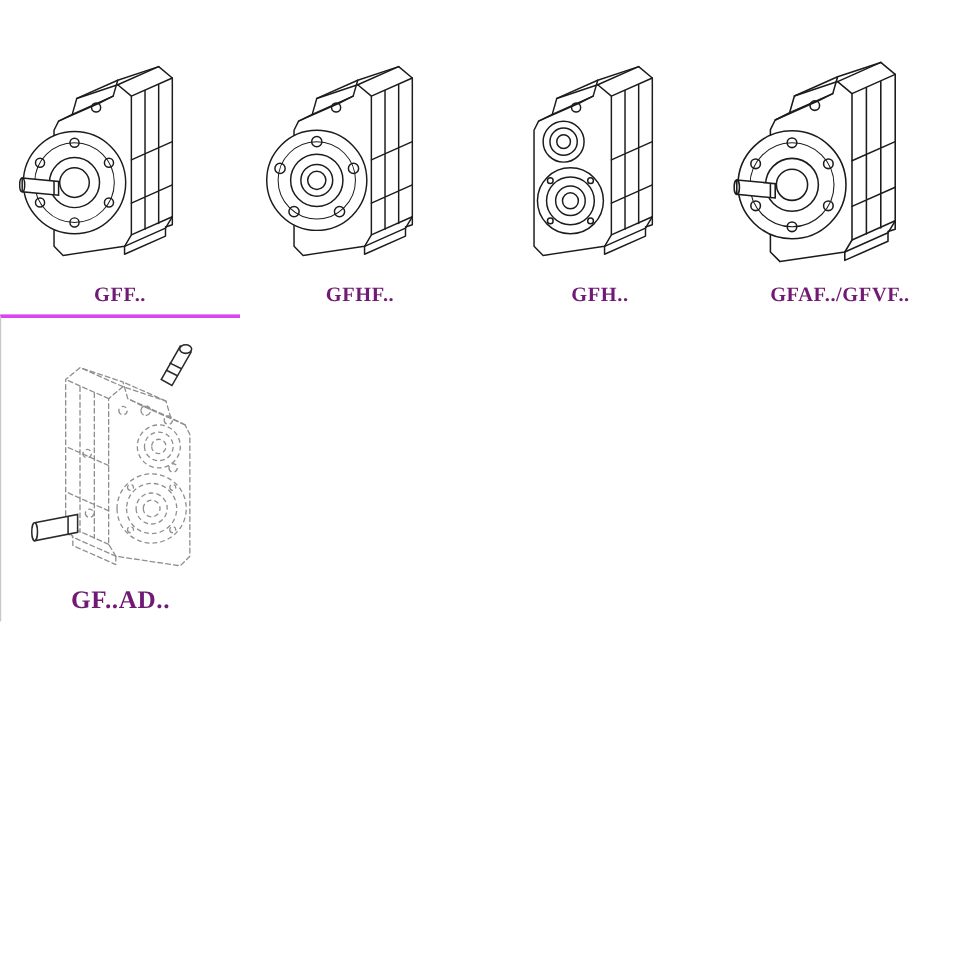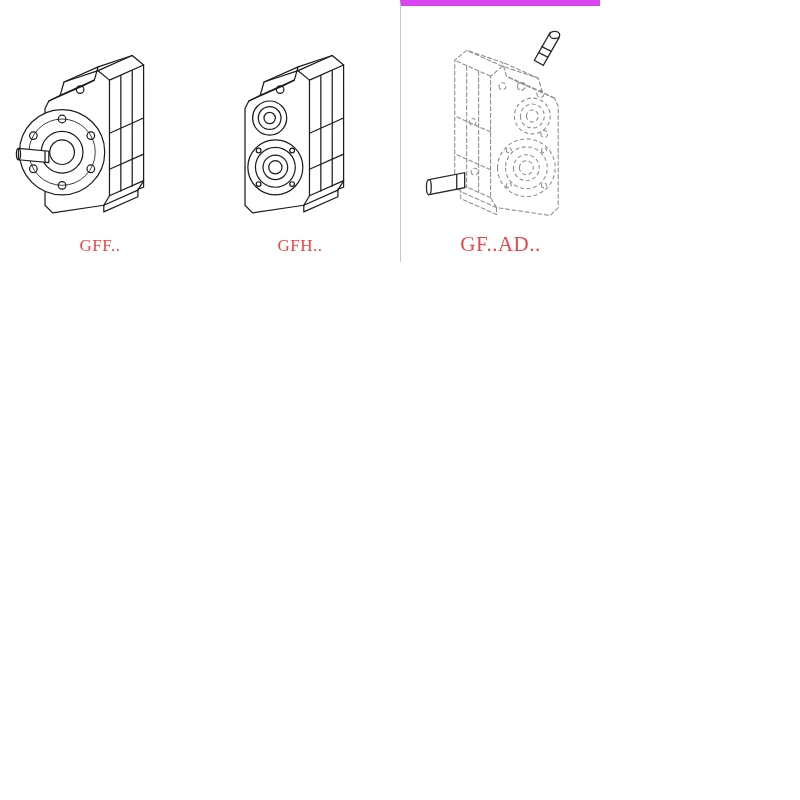--- a/index.html
+++ b/index.html
@@ -19,29 +19,29 @@
     overflow: hidden;
   }
   .drawing {
     flex: 1 1 auto;
     display: flex; align-items: center; justify-content: center;
     width: 100%;
   }
   svg.gb { width: 192px; height: 218px; }
   .cell-r3 svg.gb { width: 200px; height: 232px; }
   .label {
-    font-weight: normal;
+    font-weight: bold;
     font-size: 17px;
     letter-spacing: 0.5px;
-    color: #ef4444;
+    color: #701a75;
     white-space: nowrap;
     line-height: 1.1;
   }
   .label.lg { font-size: 21px; }
-  .cell-ad { border-left: 1px solid #c8c8c8; border-top: 6px solid #d946ef; }
+  .cell-ad { border-left: 1px solid #c8c8c8; border-top: 3px solid #d946ef; }
 </style>
 </head>
 <body>
 
 <svg width="0" height="0" style="position:absolute" aria-hidden="true">
   <defs>
 
     <g id="housing-core" fill="none" stroke-linejoin="round" stroke-linecap="round">
       <path d="M46,96 L58,90 L62,76 L98,64 L110,74 L110,196 L104,206 L50,214 L42,206 L42,104 Z"></path>
       <path d="M82,80 L94,74 L98,60 L134,48 L146,58 L146,180 L140,190 L104,206"></path>
@@ -183,33 +183,49 @@
     <div class="drawing">
       <svg class="gb" viewBox="0 0 200 230">
           <use href="#gb-flange"></use>
         </svg>
     </div>
     <span class="label">GFF..</span>
   </div>
 
 
 
-
   <div class="cell">
     <div class="drawing">
       <svg class="gb" viewBox="0 0 200 230">
+          <use href="#gb-flange-hollow"></use>
+        </svg>
+    </div>
+    <span class="label">GFHF..</span>
+  </div>
+
+  <div class="cell">
+    <div class="drawing">
+      <svg class="gb" viewBox="0 0 200 230">
           <use href="#gb-hollow"></use>
         </svg>
     </div>
     <span class="label">GFH..</span>
   </div>
 
 
 
 
+  <div class="cell cell-r3">
+    <div class="drawing">
+      <svg class="gb" viewBox="0 0 200 230">
+          <use href="#gb-flange"></use>
+        </svg>
+    </div>
+    <span class="label">GFAF../GFVF..</span>
+  </div>
 
 
 
   <div class="cell cell-r3 cell-ad">
     <div class="drawing">
       <svg class="gb" viewBox="0 0 200 230">
           <use href="#gb-ad"></use>
         </svg>
     </div>
     <span class="label lg">GF..AD..</span>

